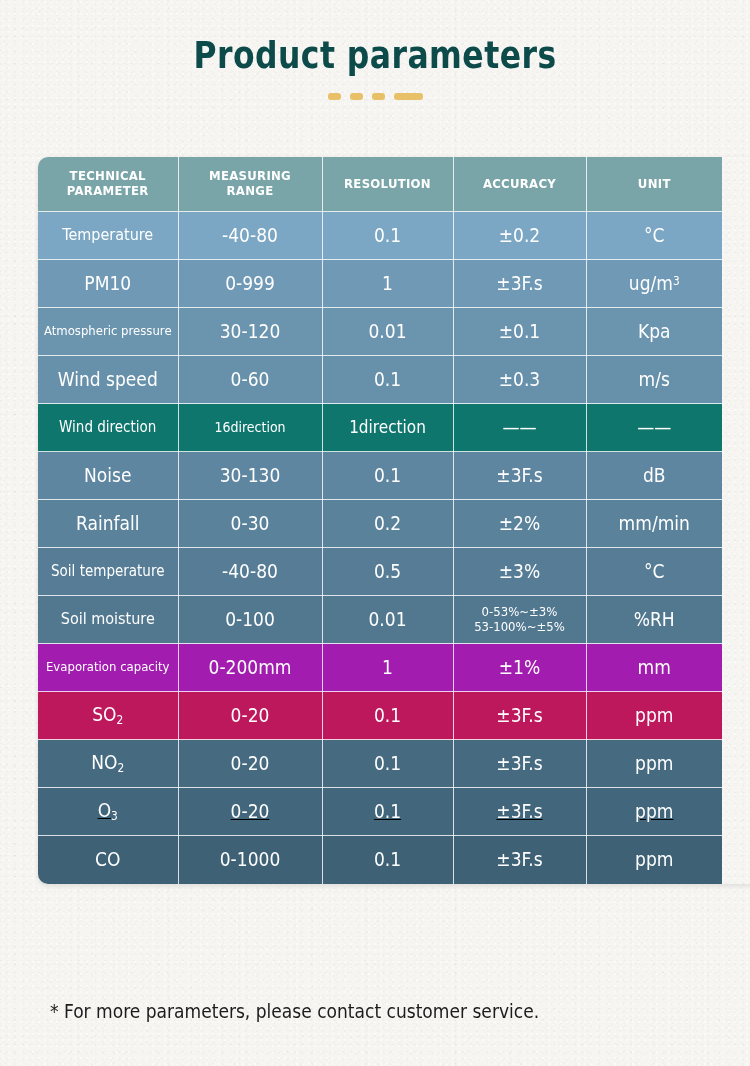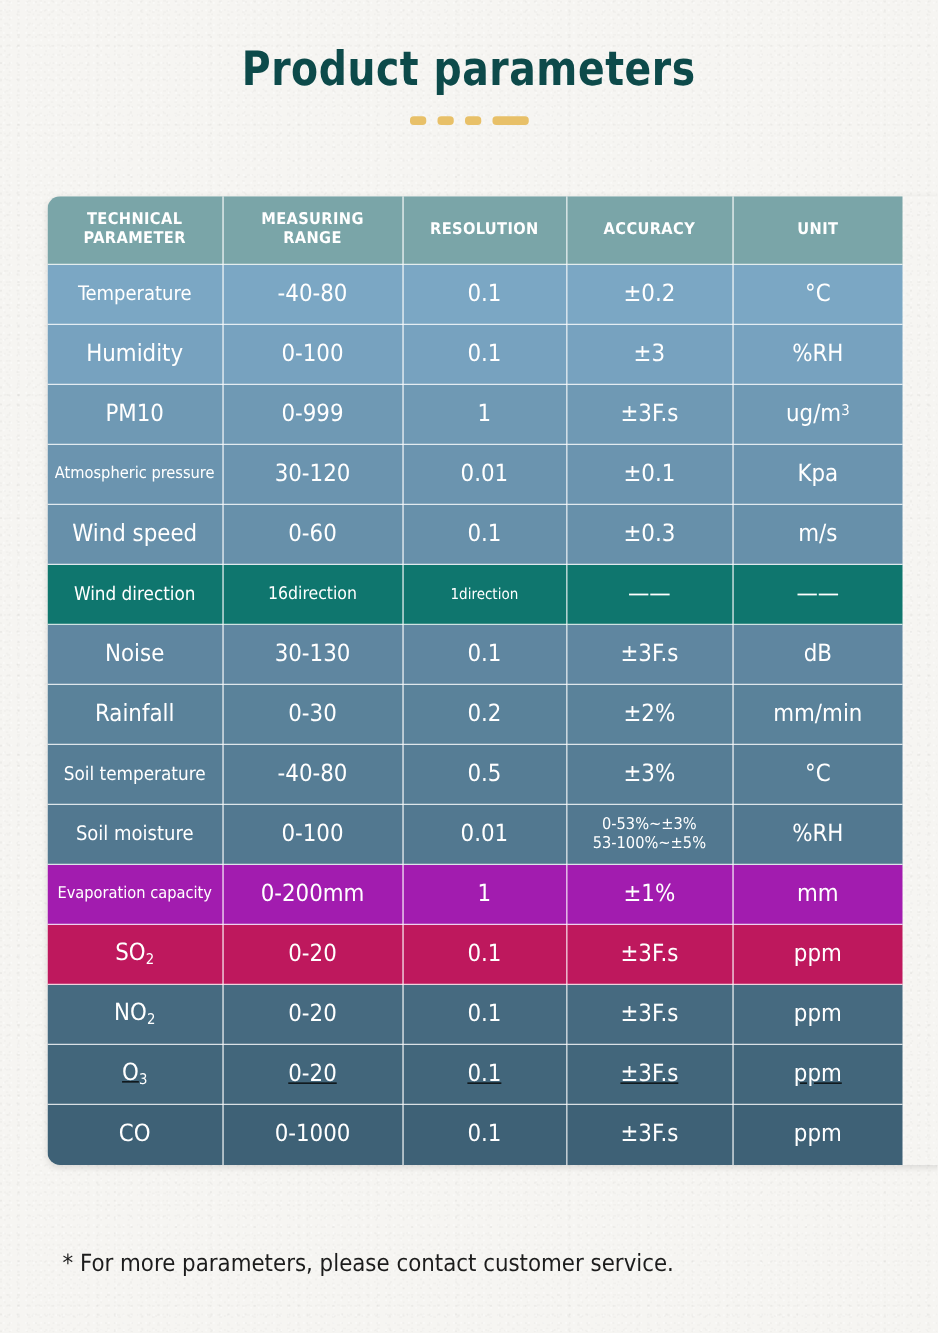--- a/index.html
+++ b/index.html
@@ -177,27 +177,20 @@
         </tr>
       </thead>
       <tbody id="table-body">
           <tr class="lbl-md" style="background: rgb(123, 167, 196);">
             <td class="label">Temperature</td>
             <td>-40-80</td>
             <td>0.1</td>
             <td>±0.2</td>
             <td>°C</td>
           </tr>
-          <tr style="background: rgb(119, 162, 191);">
-            <td class="label">Humidity</td>
-            <td>0-100</td>
-            <td>0.1</td>
-            <td>±3</td>
-            <td>%RH</td>
-          </tr>
           <tr style="background: rgb(111, 153, 180);">
             <td class="label">PM10</td>
             <td>0-999</td>
             <td>1</td>
             <td>±3F.s</td>
             <td>ug/m<sup>3</sup></td>
           </tr>
           <tr class="lbl-xs" style="background: rgb(107, 148, 175);">
             <td class="label">Atmospheric pressure</td>
             <td>30-120</td>
@@ -208,21 +201,21 @@
           <tr style="background: rgb(103, 144, 170);">
             <td class="label">Wind speed</td>
             <td>0-60</td>
             <td>0.1</td>
             <td>±0.3</td>
             <td>m/s</td>
           </tr>
           <tr class="lbl-sm" style="background: #0f766e;">
             <td class="label">Wind direction</td>
             <td style="font-size: 14px;">16direction</td>
-            <td style="font-size: 12px;">1direction</td>
+            <td style="font-size: 17px;">1direction</td>
             <td>——</td>
             <td>——</td>
           </tr>
           <tr style="background: rgb(95, 134, 160);">
             <td class="label">Noise</td>
             <td>30-130</td>
             <td>0.1</td>
             <td>±3F.s</td>
             <td>dB</td>
           </tr>

